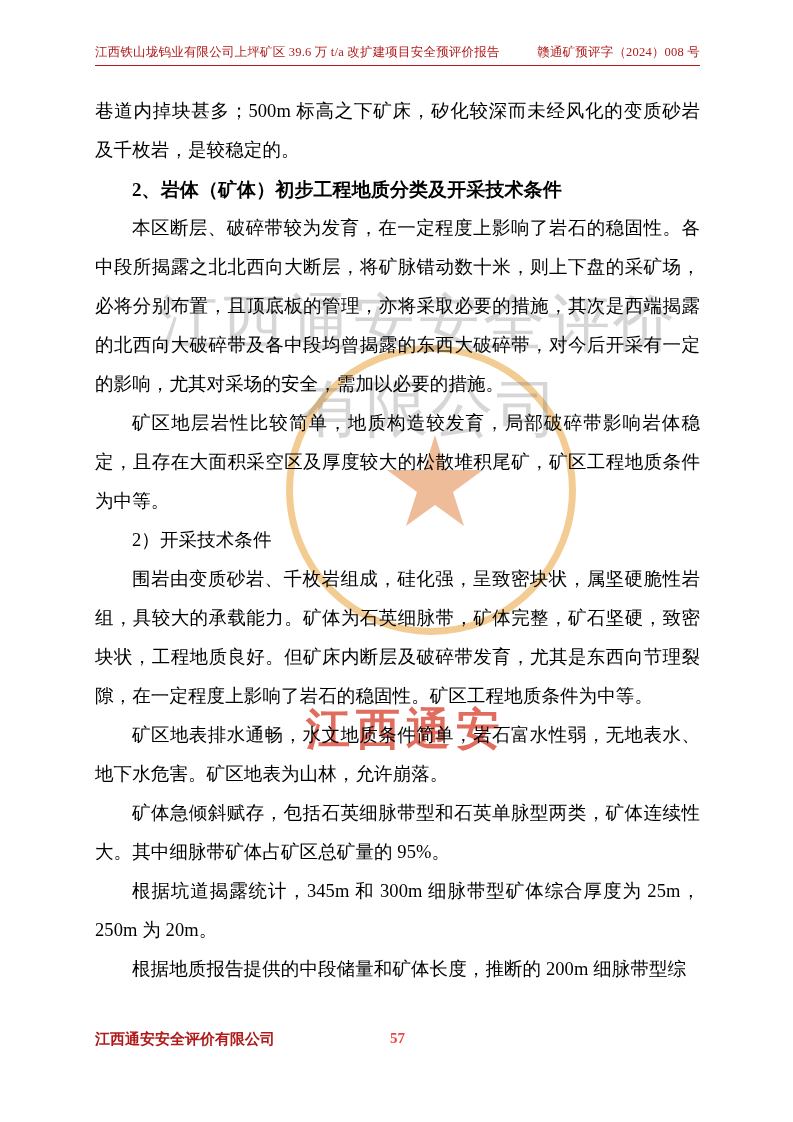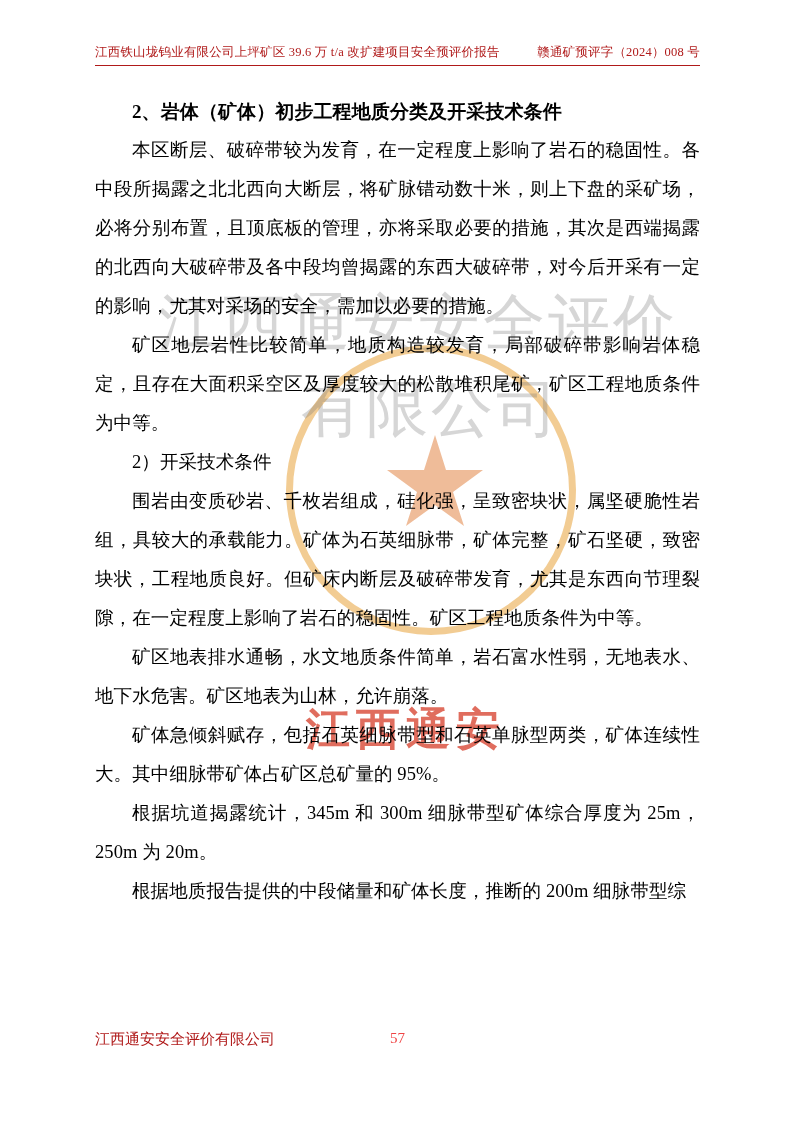--- a/index.html
+++ b/index.html
@@ -131,20 +131,21 @@
     top: 1030px;
     width: 605px;
     z-index: 10;
     font-size: 15px;
     color: #b01a1a;
     font-family: "Liberation Serif", "DejaVu Serif", serif;
   }
   .footer-inner {
     position: relative;
     height: 22px;
+    font-weight: bold;
   }
   .footer-company {
     position: absolute;
     left: 0;
     top: 0;
   }
   .footer-pageno {
     position: absolute;
     left: 0;
     right: 0;
@@ -171,20 +172,21 @@
 
   <div class="header">
     <div class="header-row">
       <span class="header-left">江西铁山垅钨业有限公司上坪矿区 39.6 万 t/a 改扩建项目安全预评价报告</span>
       <span class="header-right">赣通矿预评字（2024）008 号</span>
     </div>
     <div class="header-rule"></div>
   </div>
 
   <div class="content">
+    <p>巷道内掉块甚多；500m 标高之下矿床，矽化较深而未经风化的变质砂岩及千枚岩，是较稳定的。</p>
     <p class="heading">2、岩体（矿体）初步工程地质分类及开采技术条件</p>
     <p class="indent">本区断层、破碎带较为发育，在一定程度上影响了岩石的稳固性。各中段所揭露之北北西向大断层，将矿脉错动数十米，则上下盘的采矿场，必将分别布置，且顶底板的管理，亦将采取必要的措施，其次是西端揭露的北西向大破碎带及各中段均曾揭露的东西大破碎带，对今后开采有一定的影响，尤其对采场的安全，需加以必要的措施。</p>
     <p class="indent">矿区地层岩性比较简单，地质构造较发育，局部破碎带影响岩体稳定，且存在大面积采空区及厚度较大的松散堆积尾矿，矿区工程地质条件为中等。</p>
     <p class="indent">2）开采技术条件</p>
     <p class="indent">围岩由变质砂岩、千枚岩组成，硅化强，呈致密块状，属坚硬脆性岩组，具较大的承载能力。矿体为石英细脉带，矿体完整，矿石坚硬，致密块状，工程地质良好。但矿床内断层及破碎带发育，尤其是东西向节理裂隙，在一定程度上影响了岩石的稳固性。矿区工程地质条件为中等。</p>
     <p class="indent">矿区地表排水通畅，水文地质条件简单，岩石富水性弱，无地表水、地下水危害。矿区地表为山林，允许崩落。</p>
     <p class="indent">矿体急倾斜赋存，包括石英细脉带型和石英单脉型两类，矿体连续性大。其中细脉带矿体占矿区总矿量的 95%。</p>
     <p class="indent">根据坑道揭露统计，345m 和 300m 细脉带型矿体综合厚度为 25m，250m 为 20m。</p>
     <p class="indent">根据地质报告提供的中段储量和矿体长度，推断的 200m 细脉带型综</p>
   </div>

